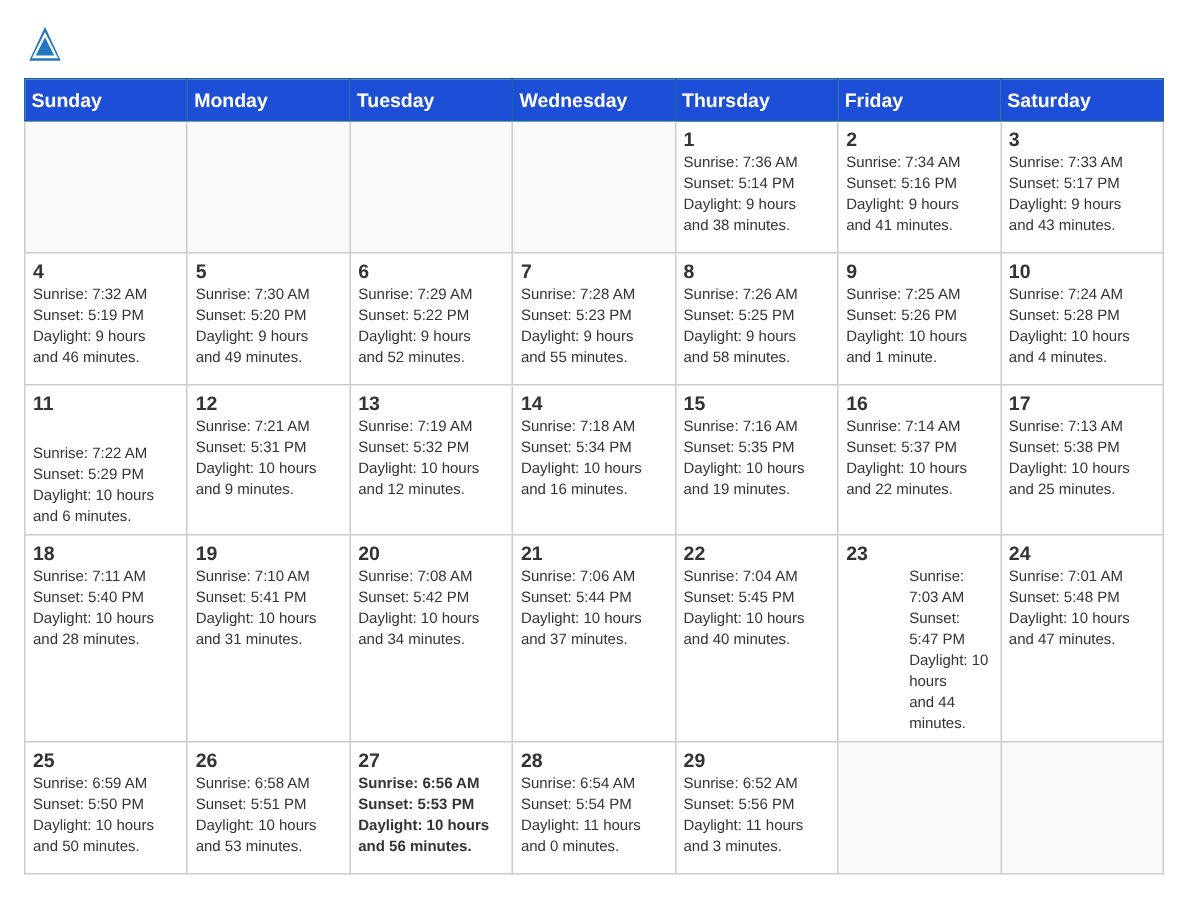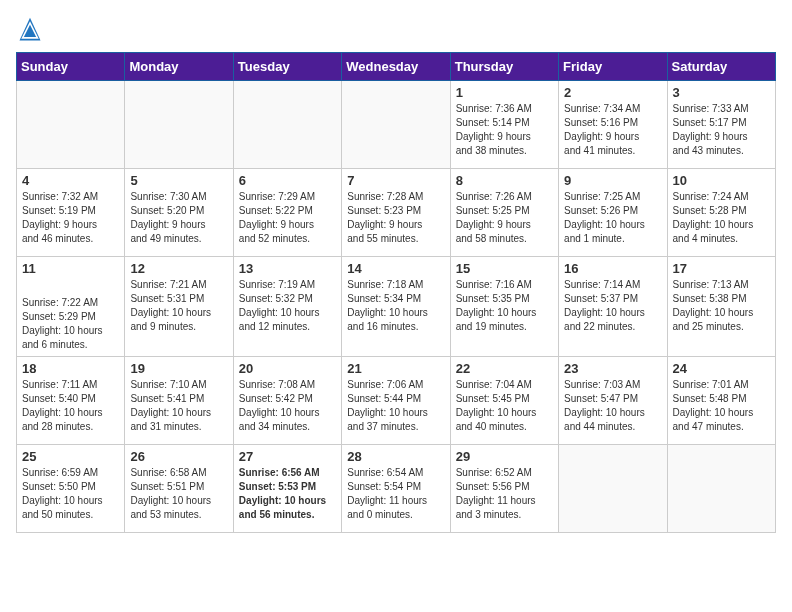--- a/index.html
+++ b/index.html
@@ -46,21 +46,21 @@
     .calendar-subtitle {
       font-size: 16px;
       color: #555;
     }
     .calendar {
       width: 100%;
       border-collapse: collapse;
       border: 1px solid #ccc;
     }
     .calendar th {
-      background-color: #4c1d95;
+      background-color: #1d4ed8;
       color: #fff;
       font-size: 13px;
       font-weight: bold;
       padding: 6px 4px;
       text-align: left;
       border: 1px solid #1a5fa0;
     }
     .calendar td {
       border: 1px solid #ccc;
       vertical-align: top;
@@ -278,21 +278,21 @@
         </td>
         <td>
           <span class="day-number">22</span>
           <div class="day-info" style="white-space: pre-line;">Sunrise: 7:04 AM
 Sunset: 5:45 PM
 Daylight: 10 hours
 and 40 minutes.</div>
         </td>
         <td>
           <span class="day-number">23</span>
-          <div class="day-info" style="white-space: pre-line;">Sunrise: 7:03 AM
+          <div class="day-info" style="white-space: pre-line; margin-left: 42px;">Sunrise: 7:03 AM
 Sunset: 5:47 PM
 Daylight: 10 hours
 and 44 minutes.</div>
         </td>
         <td>
           <span class="day-number">24</span>
           <div class="day-info" style="white-space: pre-line;">Sunrise: 7:01 AM
 Sunset: 5:48 PM
 Daylight: 10 hours
 and 47 minutes.</div>

